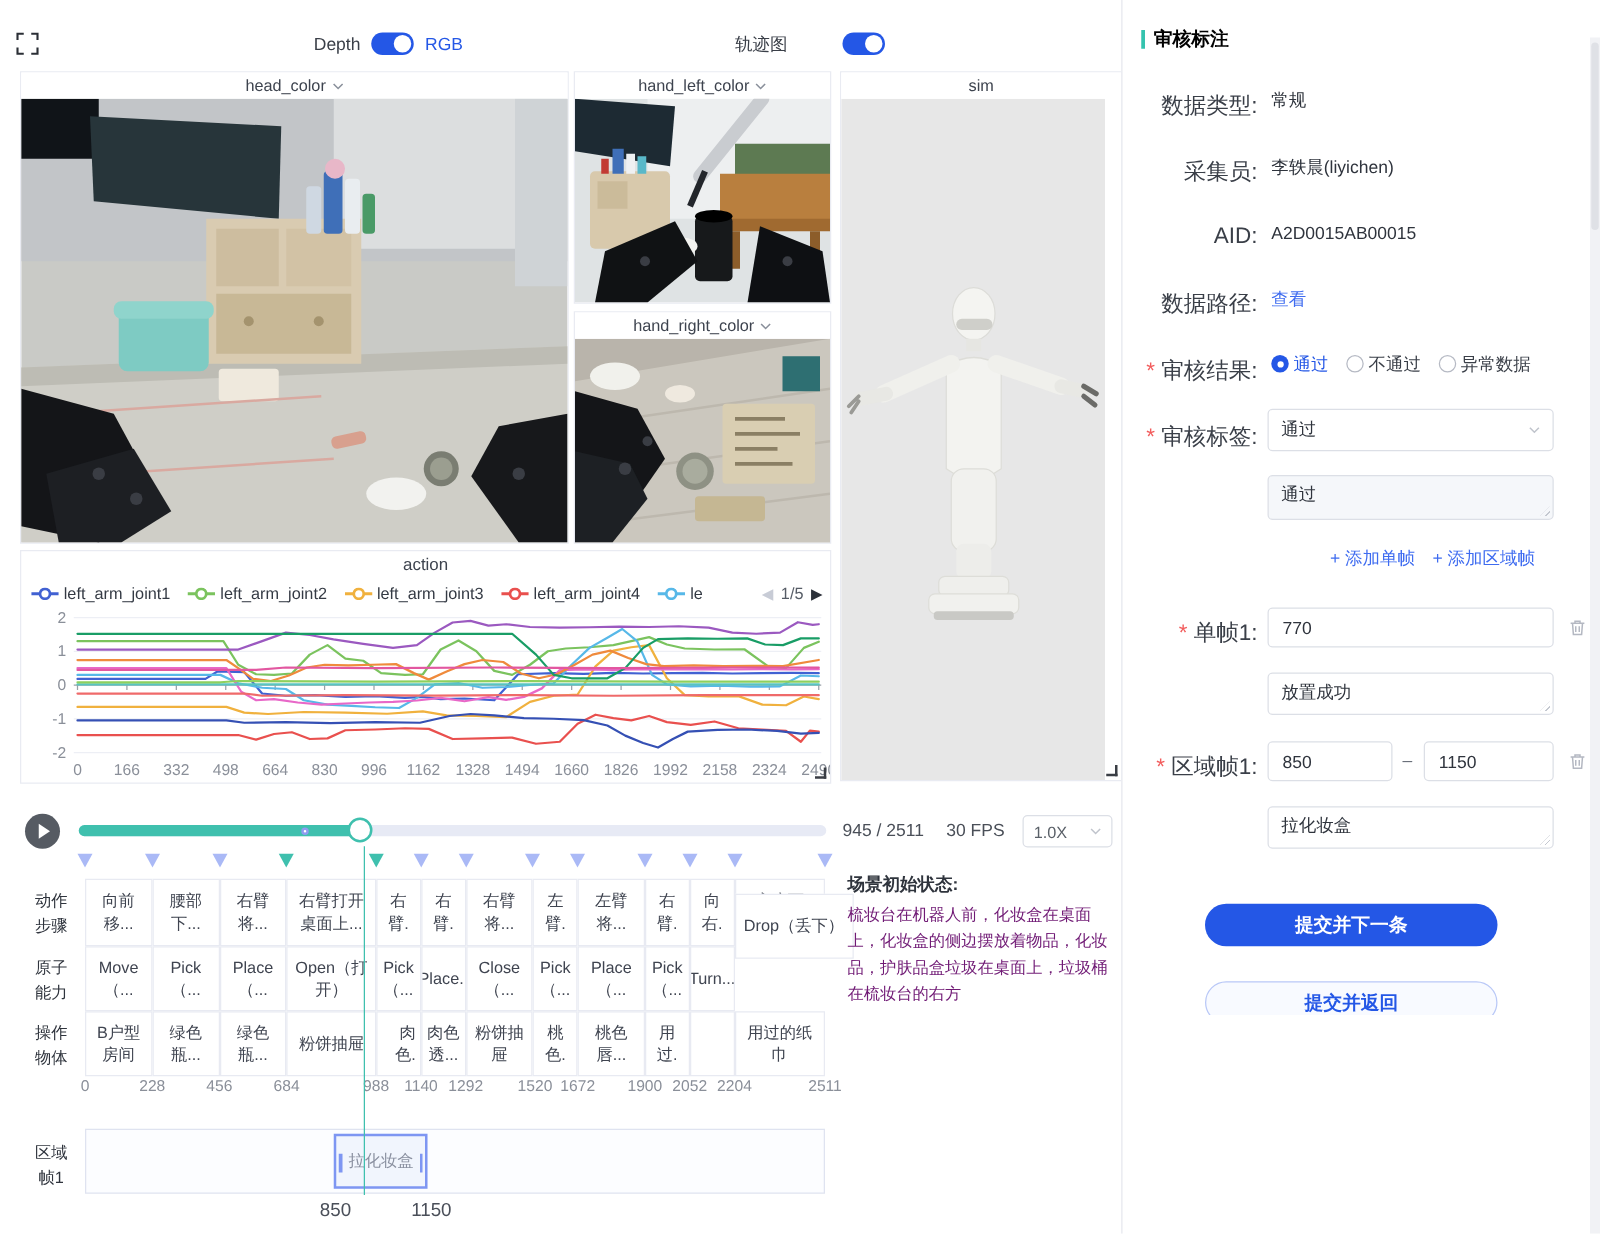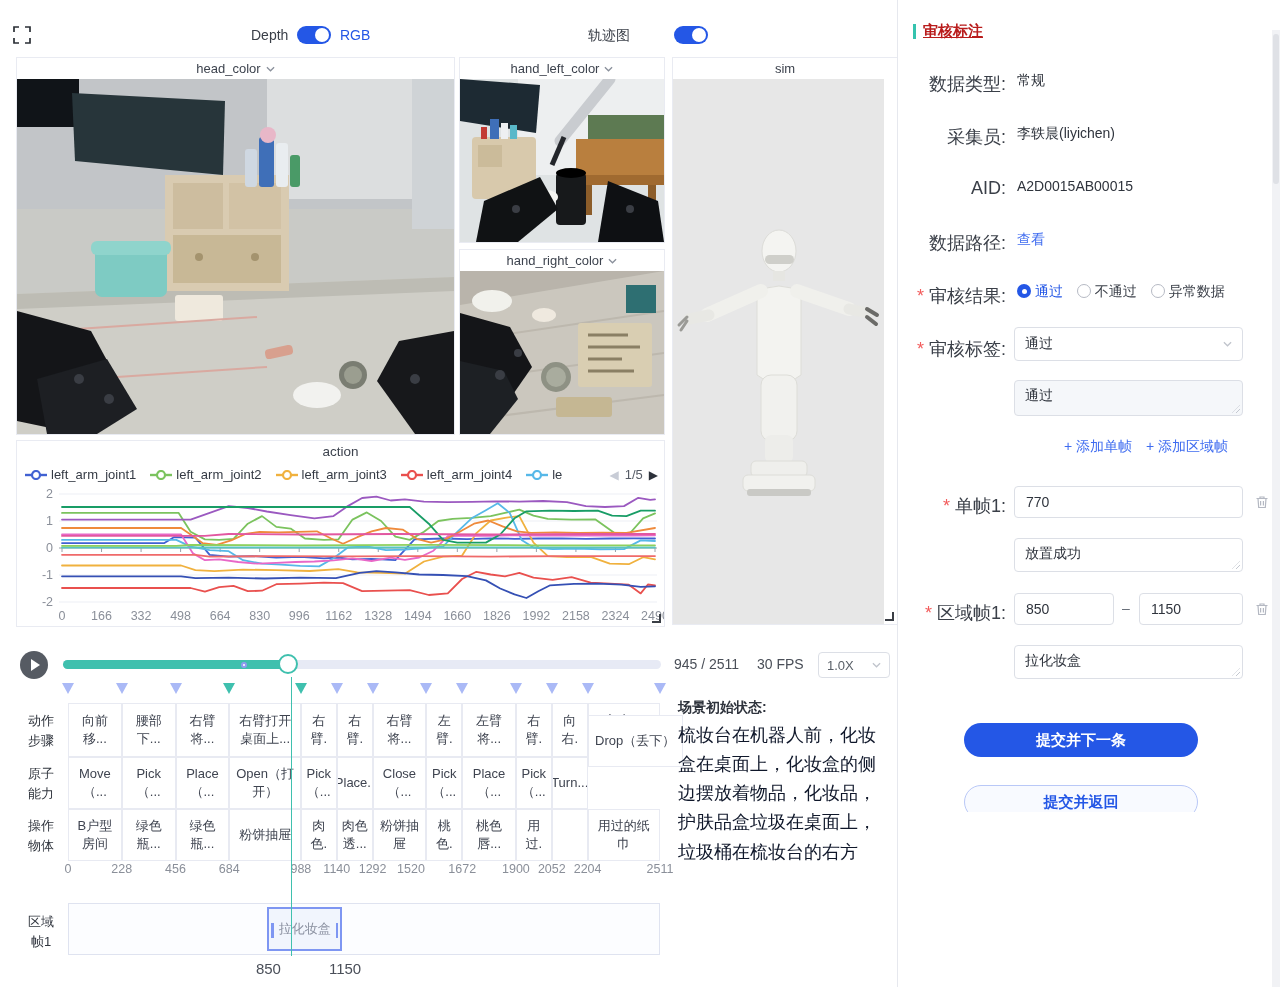--- a/index.html
+++ b/index.html
@@ -47,34 +47,34 @@
 
   
   .row-label { position:absolute; left:24px; width:34px; text-align:center; font-size:13px; color:#2f343d; line-height:1.55; }
   .cell { position:absolute; border:1px solid #e8eaf2; background:#fff; display:flex; align-items:center; justify-content:center;
     text-align:center; font-size:13px; color:#3f4450; line-height:1.4; padding:2px 3px; overflow:hidden; cursor:pointer; }
   .axis-tick { position:absolute; top:862px; transform:translateX(-50%); font-size:12.5px; color:#8a8f99; }
 
   
   #scene { left:678px; top:699px; width:214px; }
   #scene h4 { font-size:14px; color:#2f343d; margin-bottom:4px; font-weight:bold; }
-  #scene p { font-size:18px; color:#0f172a; line-height:1.62; }
+  #scene p { font-size:13px; color:#701a75; line-height:1.62; }
 
   
   #region-bar { left:68px; top:903px; width:592px; height:52px; border:1px solid #dfe3f0; background:#fcfdff; }
   #region-block { position:absolute; top:3px; height:44px; background:#eef2fdcc; border:2px solid #7e96f2; display:flex; align-items:center; justify-content:center; font-size:13px; color:#8a90a0; }
   .rb-handle { position:absolute; top:14px; width:2.5px; height:15px; background:#7e96f2; cursor:ew-resize; }
   .region-num { position:absolute; top:960px; transform:translateX(-50%); font-size:15px; color:#4a4f59; }
 
   
   #rpanel { left:897px; top:0; width:383px; height:987px; border-left:1px solid #e6e8ee; background:#fff; }
   #rpanel-clip { position:absolute; left:0; top:0; width:383px; height:812px; overflow:hidden; }
   #rtitle { position:absolute; left:15px; top:22px; display:flex; align-items:center; gap:7px; }
   #rtitle .bar { width:3px; height:15px; background:#35c3ae; }
-  #rtitle .txt { font-size:15px; font-weight:bold; color:#b91c1c;text-decoration:underline; }
+  #rtitle .txt { font-size:15px; font-weight:bold; color:#000000; }
   .f-label { position:absolute; width:100px; text-align:right; font-size:18px; color:#3a3f48; }
   .f-value { position:absolute; left:119px; font-size:14px; color:#2f343d; }
   .req::before { content:"* "; color:#f25c5c; }
   .link { color:#3f6cf0; cursor:pointer; }
   .radio { width:14px; height:14px; border-radius:50%; display:inline-block; vertical-align:-2px; }
   .radio.on { background:#2457e6; position:relative; }
   .radio.on::after { content:""; position:absolute; left:4.5px; top:4.5px; width:5px; height:5px; border-radius:50%; background:#fff; }
   .radio.off { background:#fff; border:1px solid #b6bac4; }
   .sel-box { position:absolute; left:116px; width:229px; height:34px; border:1px solid #dcdfe6; border-radius:4px; background:#fff;
      display:flex; align-items:center; justify-content:space-between; padding:0 10px; font-size:14px; color:#2f343d; cursor:pointer; }
@@ -411,36 +411,36 @@
       <div class="cell" style="left: 426.4px; top: 757px; width: 35.8px; height: 52px;">Pick（...</div>
       <div class="cell" style="left: 462.2px; top: 757px; width: 53.8px; height: 52px;">Place（...</div>
       <div class="cell" style="left: 515.9px; top: 757px; width: 35.8px; height: 52px;">Pick（...</div>
       <div class="cell" style="left: 551.8px; top: 757px; width: 35.8px; height: 52px;">Turn...</div>
       <div class="cell" style="left: 587.6px; top: 715px; width: 95px; height: 52px;">Drop（丢下）</div>
       <div class="row-label" style="top: 816px;">操作<br>物体</div>
       <div class="cell" style="left: 68px; top: 809px; width: 53.8px; height: 52px;">B户型房间</div>
       <div class="cell" style="left: 121.8px; top: 809px; width: 53.8px; height: 52px;">绿色瓶...</div>
       <div class="cell" style="left: 175.5px; top: 809px; width: 53.8px; height: 52px;">绿色瓶...</div>
       <div class="cell" style="left: 229.3px; top: 809px; width: 71.7px; height: 52px;">粉饼抽屉</div>
-      <div class="cell" style="left: 300.9px; top: 809px; width: 35.8px; height: 52px;">肉色.</div>
+      <div class="cell" style="left: 300.9px; top: 809px; width: 35.8px; height: 52px; text-align: right;">肉色.</div>
       <div class="cell" style="left: 336.8px; top: 809px; width: 35.8px; height: 52px;">肉色透...</div>
       <div class="cell" style="left: 372.6px; top: 809px; width: 53.8px; height: 52px;">粉饼抽屉</div>
       <div class="cell" style="left: 426.4px; top: 809px; width: 35.8px; height: 52px;">桃色.</div>
       <div class="cell" style="left: 462.2px; top: 809px; width: 53.8px; height: 52px;">桃色唇...</div>
       <div class="cell" style="left: 515.9px; top: 809px; width: 35.8px; height: 52px;">用过.</div>
       <div class="cell" style="left: 551.8px; top: 809px; width: 35.8px; height: 52px;"></div>
       <div class="cell" style="left: 587.6px; top: 809px; width: 72.4px; height: 52px;">用过的纸巾</div>
       <span class="axis-tick" style="left: 68px;">0</span>
       <span class="axis-tick" style="left: 121.8px;">228</span>
       <span class="axis-tick" style="left: 175.5px; text-align: right;">456</span>
       <span class="axis-tick" style="left: 229.3px;">684</span>
       <span class="axis-tick" style="left: 300.9px;">988</span>
       <span class="axis-tick" style="left: 336.8px;">1140</span>
       <span class="axis-tick" style="left: 372.6px;">1292</span>
-      <span class="axis-tick" style="left: 411px;">1520</span>
+      <span class="axis-tick" style="left: 428px;">1520</span>
       <span class="axis-tick" style="left: 462.2px;">1672</span>
       <span class="axis-tick" style="left: 515.9px;">1900</span>
       <span class="axis-tick" style="left: 551.8px;">2052</span>
       <span class="axis-tick" style="left: 587.6px;">2204</span>
       <span class="axis-tick" style="left: 660px;">2511</span>
     </div>
 
   
   <div class="abs" id="scene">
     <h4>场景初始状态:</h4>

